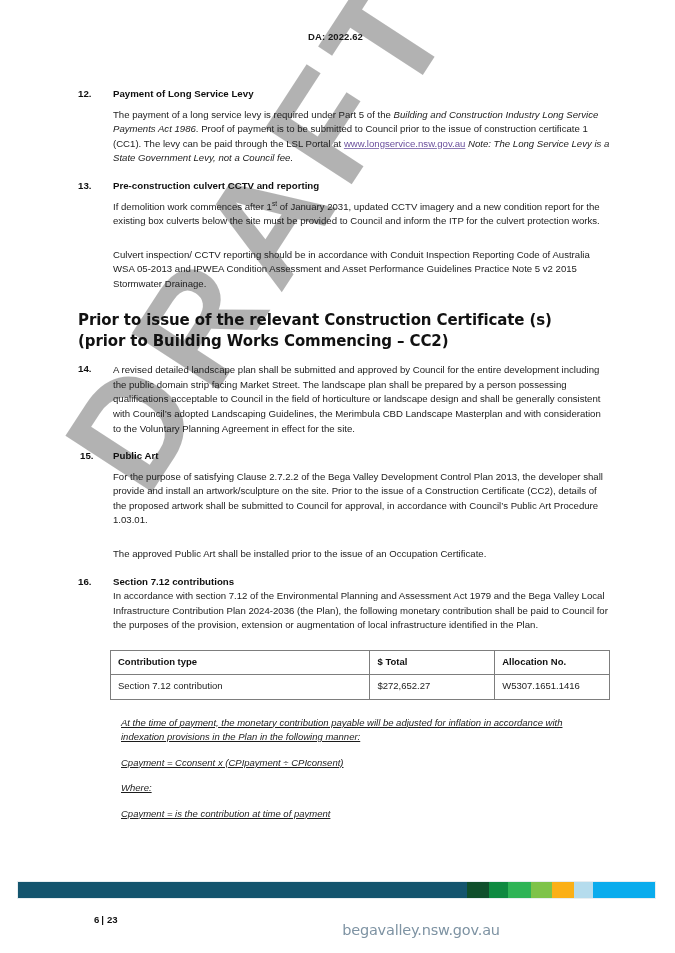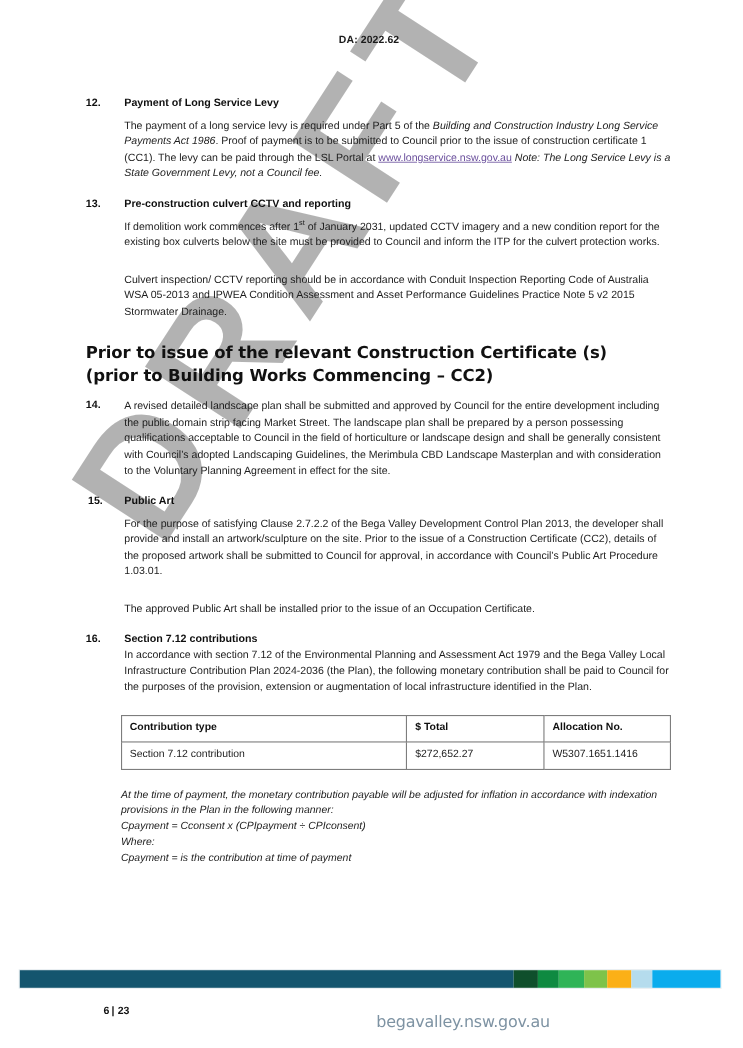--- a/index.html
+++ b/index.html
@@ -165,25 +165,26 @@
   .col-total { width: 25%; }
   .col-alloc { width: 23%; }
 
   
   .formula-block {
     padding-left: 110px;
     padding-right: 65px;
     margin-top: 16px;
   }
   .formula-block p {
-    margin: 0;
+    margin: 11px;
     font-size: 9.5px;
     font-style: italic;
     line-height: 1.53;
     color: #1c1c1c;
+    text-decoration: underline;
   }
 
   
   .footer-bar {
     position: absolute;
     left: 18px;
     top: 882px;
     width: 637px;
     height: 16px;
     display: flex;

